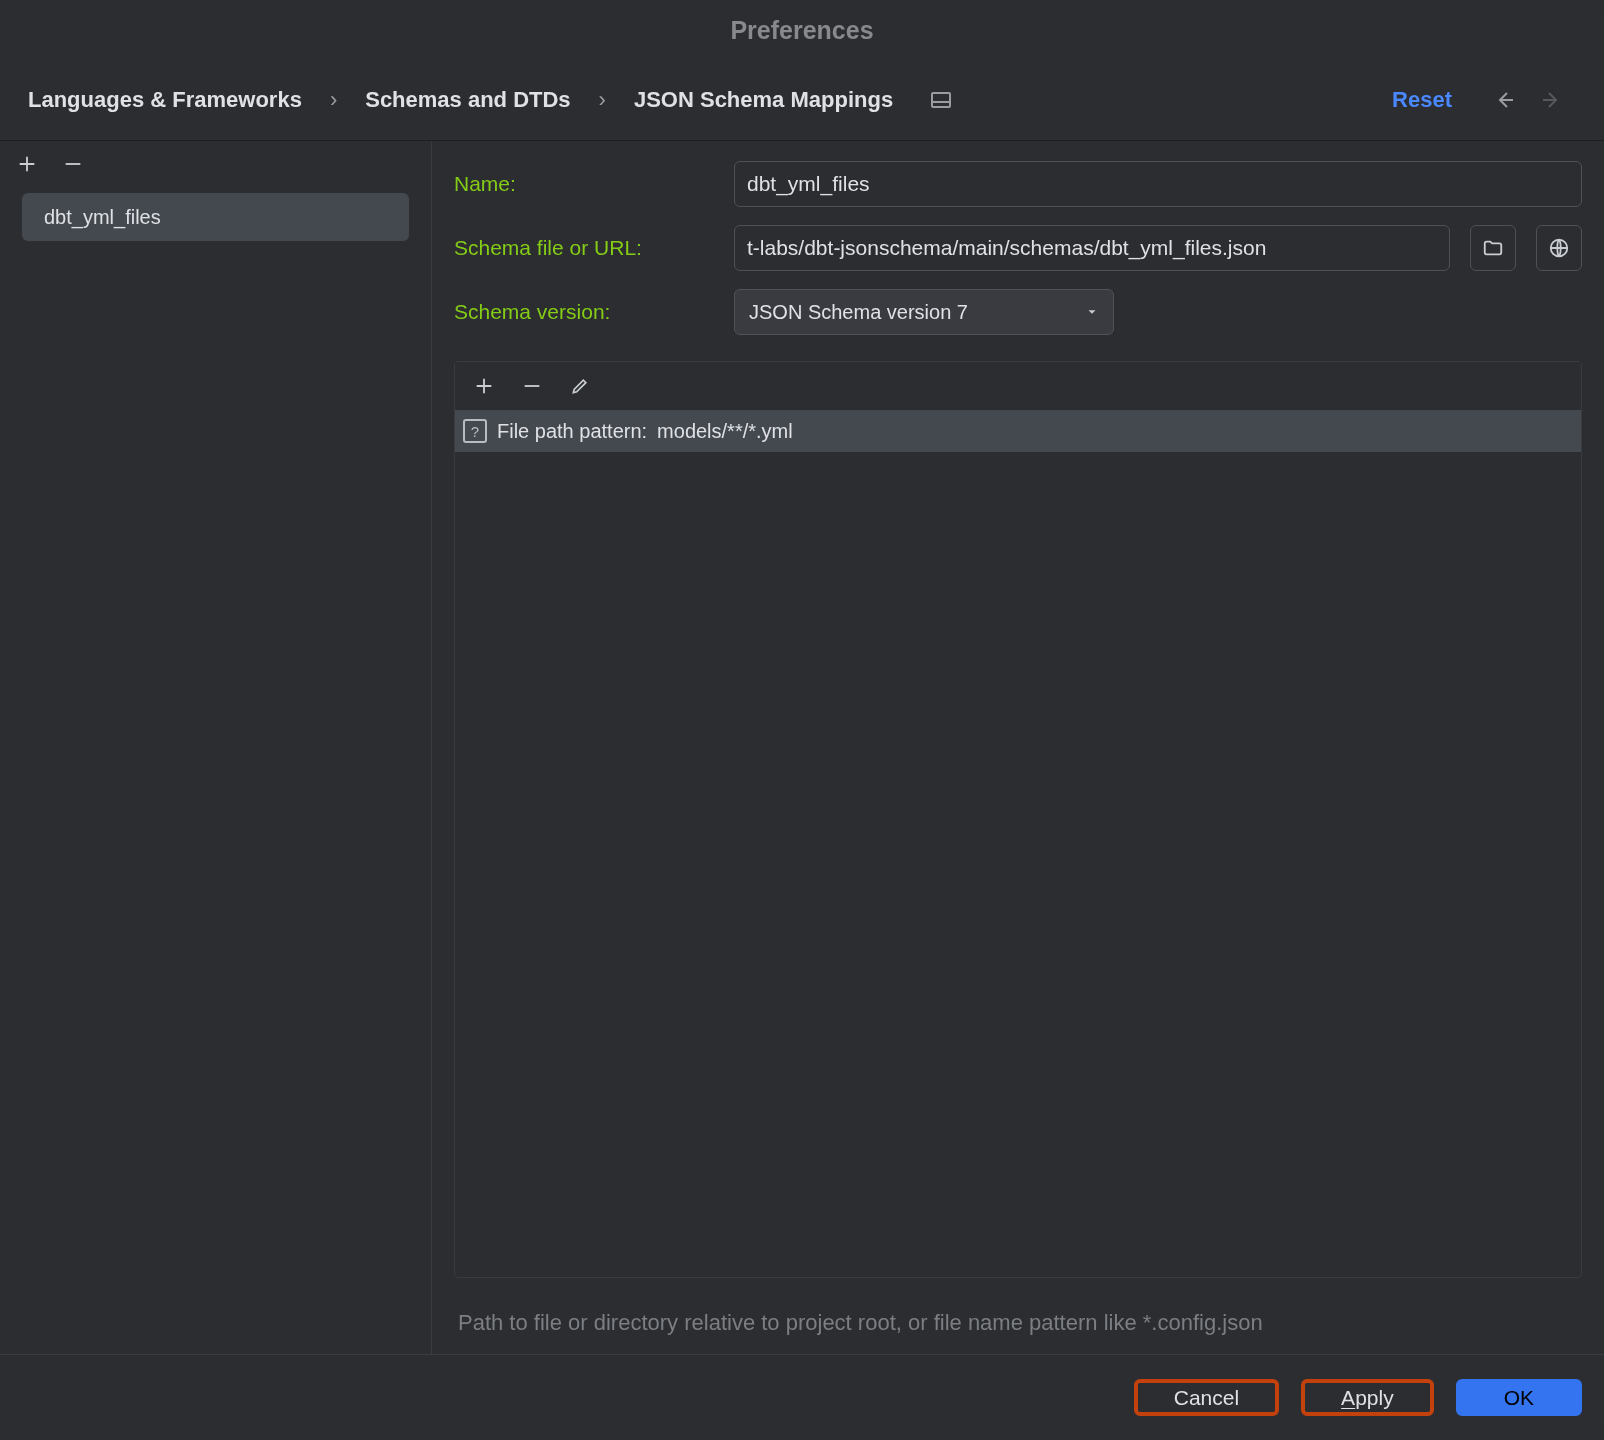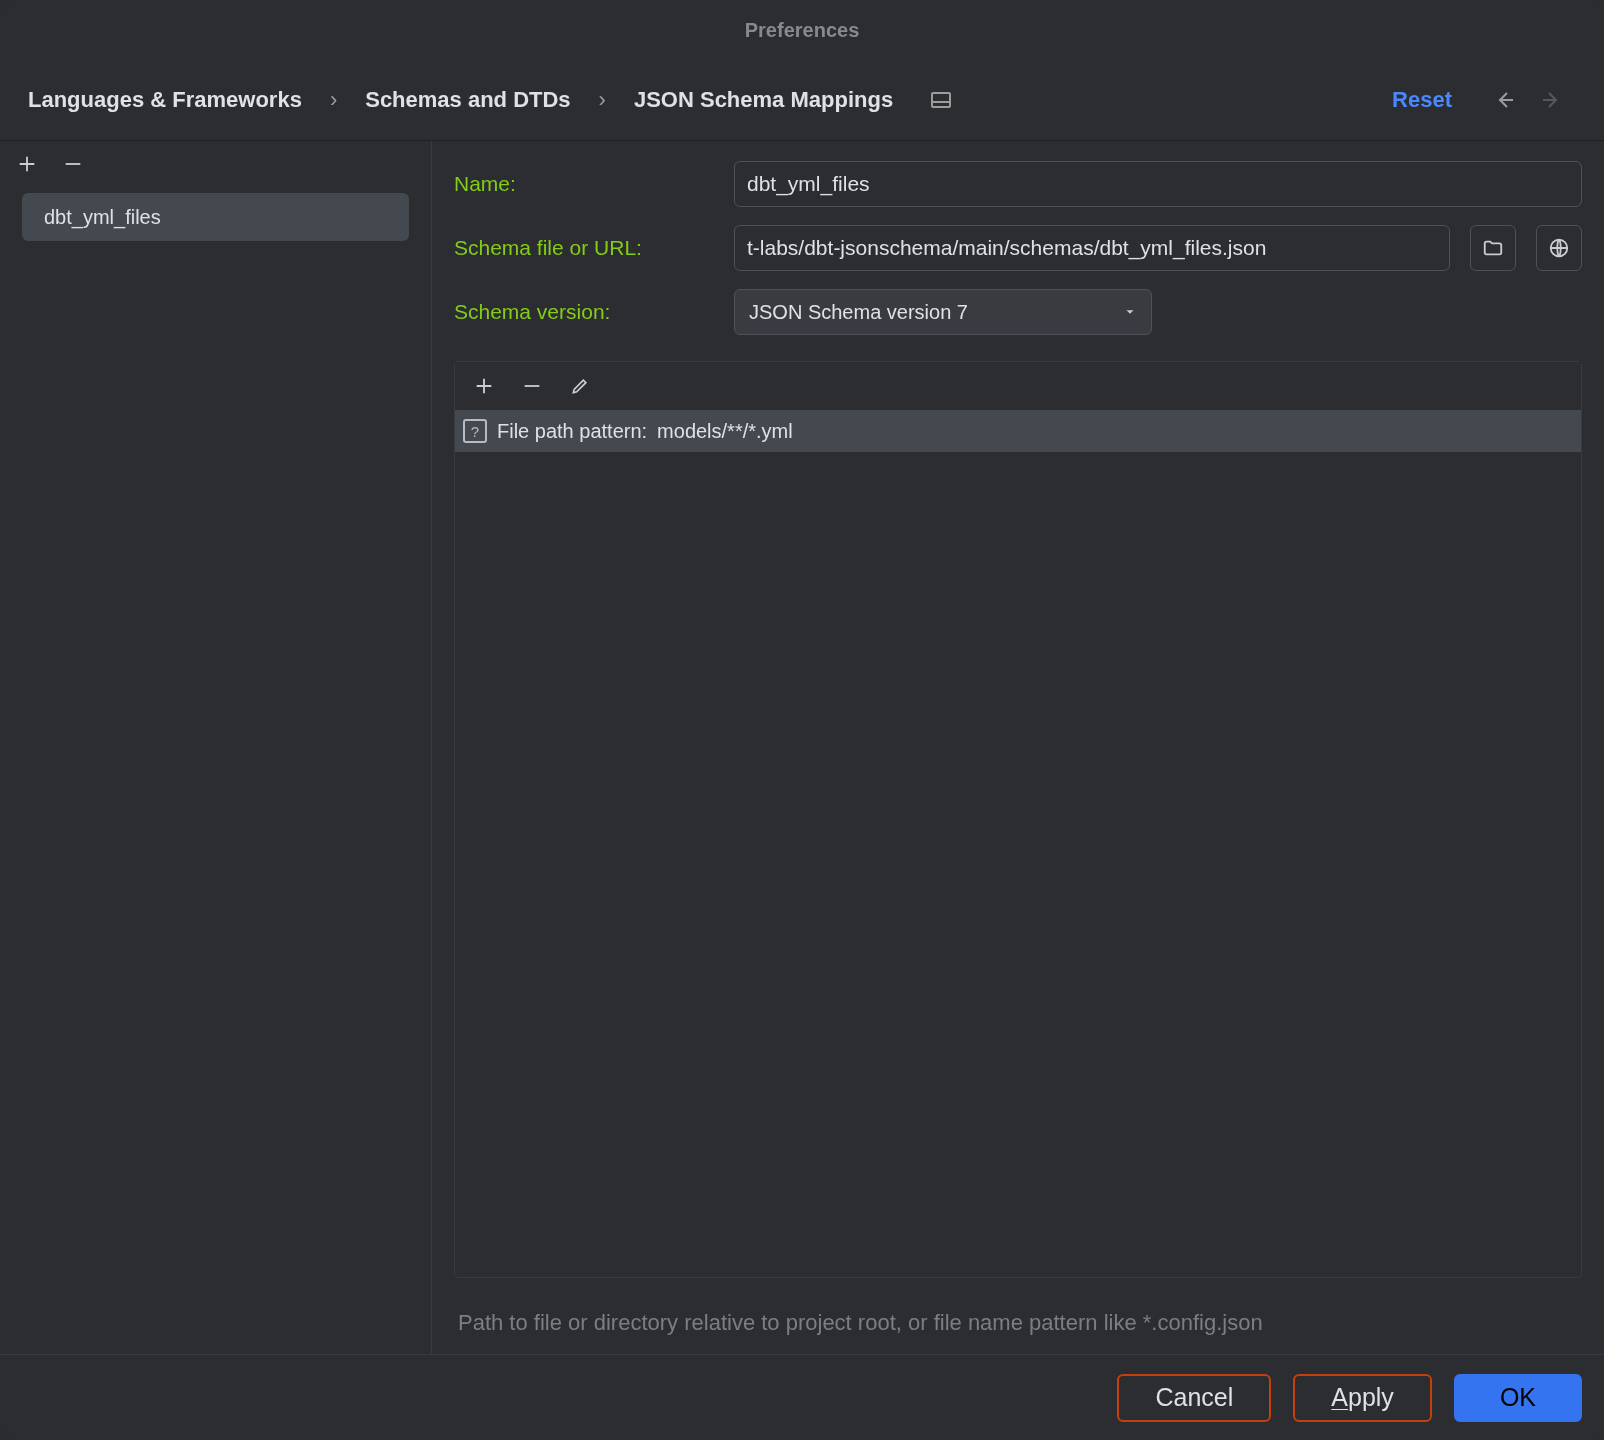--- a/index.html
+++ b/index.html
@@ -1,18 +1,18 @@
 <!DOCTYPE html>
 <html><head>
 <meta charset="utf-8">
 <style>
   * { box-sizing: border-box; margin: 0; padding: 0; }
   html, body { width: 1604px; height: 1440px; background: #2b2d30; color: #dfe1e5; font-family: -apple-system, "Segoe UI", sans-serif; font-size: 19px; overflow: hidden; }
   .window { width: 1604px; height: 1440px; background: #2b2d30; display: flex; flex-direction: column; border-radius: 14px; }
-  .titlebar { height: 60px; display: flex; align-items: center; justify-content: center; color: #87898c; font-size: 20px; font-weight: 600; }
+  .titlebar { height: 60px; display: flex; align-items: center; justify-content: center; color: #87898c; font-size: 25px; font-weight: 600; }
   .header { height: 80px; display: flex; align-items: center; padding: 0 28px; }
   .breadcrumbs { display: flex; align-items: center; gap: 24px; font-size: 22px; font-weight: 700; color: #dfe1e5; }
   .chev { color: #9a9c9e; font-weight: 400; margin: 0 4px; }
   .panel-icon { width: 20px; height: 16px; border: 2px solid #9a9c9e; margin-left: 14px; position: relative; border-radius: 2px; }
   .panel-icon::after { content: ""; position: absolute; left: 0; right: 0; bottom: 3px; height: 2px; background: #9a9c9e; }
   .spacer { flex: 1; }
   .reset { color: #4a88ff; font-weight: 700; font-size: 22px; margin-right: 28px; }
   .nav-arrow { width: 28px; height: 28px; margin: 0 10px; display: inline-flex; align-items: center; justify-content: center; }
   .nav-arrow svg { stroke: #9a9c9e; }
   .nav-arrow.dim svg { stroke: #56585a; }
@@ -22,33 +22,33 @@
   .list-toolbar { height: 46px; display: flex; align-items: center; padding: 4px 10px; gap: 12px; }
   .tbtn { width: 34px; height: 34px; display: inline-flex; align-items: center; justify-content: center; border-radius: 4px; }
   .tbtn svg { stroke: #c9ccd1; }
   .schema-list { flex: 1; padding: 6px 22px; }
   .schema-item { height: 48px; display: flex; align-items: center; padding: 0 22px; border-radius: 6px; background: #43494f; color: #dfe1e5; font-size: 20px; }
 
   .main { flex: 1; display: flex; flex-direction: column; padding: 20px 22px 0 22px; gap: 18px; min-width: 0; }
   .row { display: flex; align-items: center; gap: 20px; }
   .label { width: 260px; font-size: 21px; color: #84cc16; }
   .input { flex: 1; height: 46px; background: #2b2d30; border: 1px solid #4e5157; border-radius: 6px; padding: 0 12px; color: #dfe1e5; font-size: 21px; outline: none; min-width: 0; }
-  .select { width: 418px; height: 46px; background: #393b40; border: 1px solid #4e5157; border-radius: 6px; display: flex; align-items: center; justify-content: space-between; padding: 0 14px; font-size: 20px; }
+  .select { width: 380px; height: 46px; background: #393b40; border: 1px solid #4e5157; border-radius: 6px; display: flex; align-items: center; justify-content: space-between; padding: 0 14px; font-size: 20px; }
   .iconbtn { width: 46px; height: 46px; border: 1px solid #4e5157; border-radius: 6px; display: inline-flex; align-items: center; justify-content: center; background: #2b2d30; }
   .iconbtn svg { stroke: #c9ccd1; }
 
   .patterns { margin-top: 8px; flex: 1; display: flex; flex-direction: column; border: 1px solid #393b40; border-radius: 4px; min-height: 0; }
   .pat-toolbar { height: 48px; display: flex; align-items: center; gap: 14px; padding: 0 12px; border-bottom: 1px solid #2b2d30; background: #2b2d30; }
   .pat-list { flex: 1; overflow: auto; }
   .pat-row { height: 42px; display: flex; align-items: center; gap: 10px; padding: 0 8px; background: #43494f; color: #dfe1e5; font-size: 20px; }
   .q-icon { width: 24px; height: 24px; border: 2px solid #b8bcc2; border-radius: 3px; display: flex; align-items: center; justify-content: center; font-size: 15px; color: #b8bcc2; }
   .hint { color: #7b7e83; font-size: 22px; padding: 14px 4px 18px 4px; }
 
   .footer { height: 86px; border-top: 1px solid #393b40; display: flex; align-items: center; justify-content: flex-end; padding: 0 22px; gap: 22px; }
-  .btn { height: 48px; padding: 0 36px; border-radius: 6px; border: 2px solid #c2410c; background: #2b2d30; color: #dfe1e5; font-size: 25px; display: inline-flex; align-items: center; }
+  .btn { height: 37px; padding: 0 36px; border-radius: 6px; border: 4px solid #c2410c; background: #2b2d30; color: #dfe1e5; font-size: 21px; display: inline-flex; align-items: center; }
   .btn.primary { background: #3574f0; border-color: #3574f0; color: #000000; padding: 0 44px; }
   .under { text-decoration: underline; text-decoration-thickness: 1px; text-underline-offset: 3px; }
 </style>
 </head>
 <body>
 
 <div class="window">
 
   <div class="titlebar">
     <span>Preferences</span>

